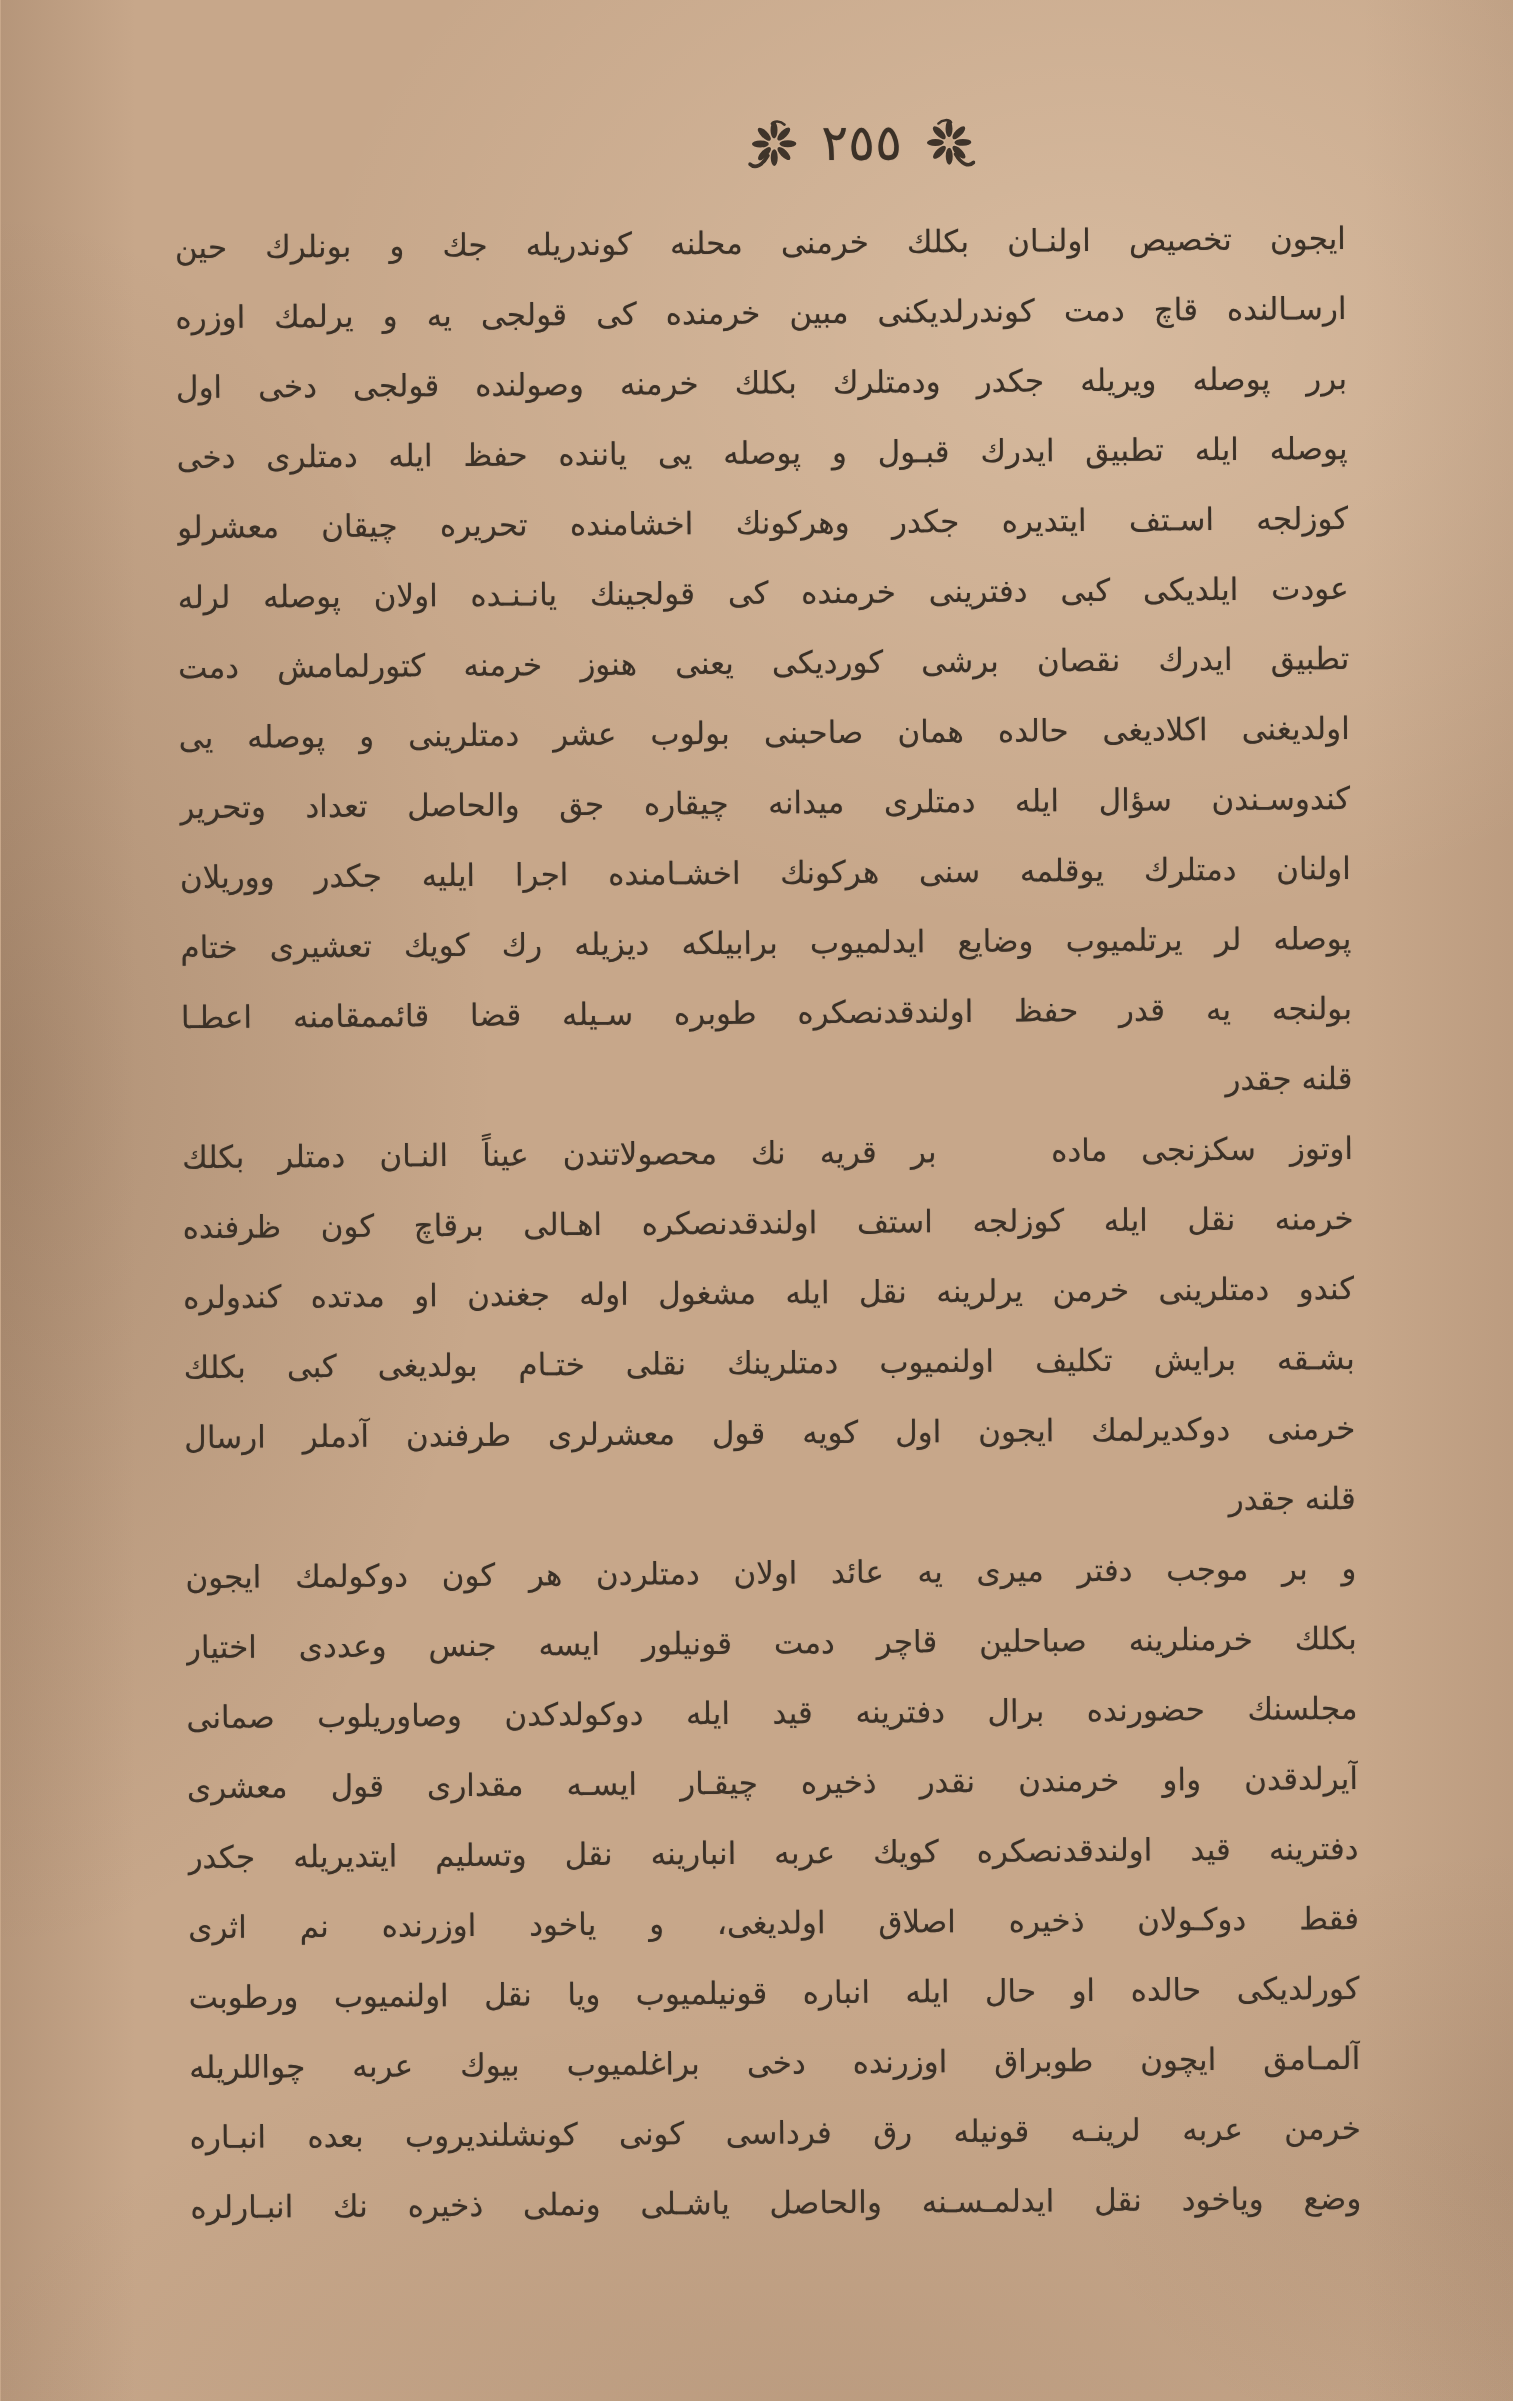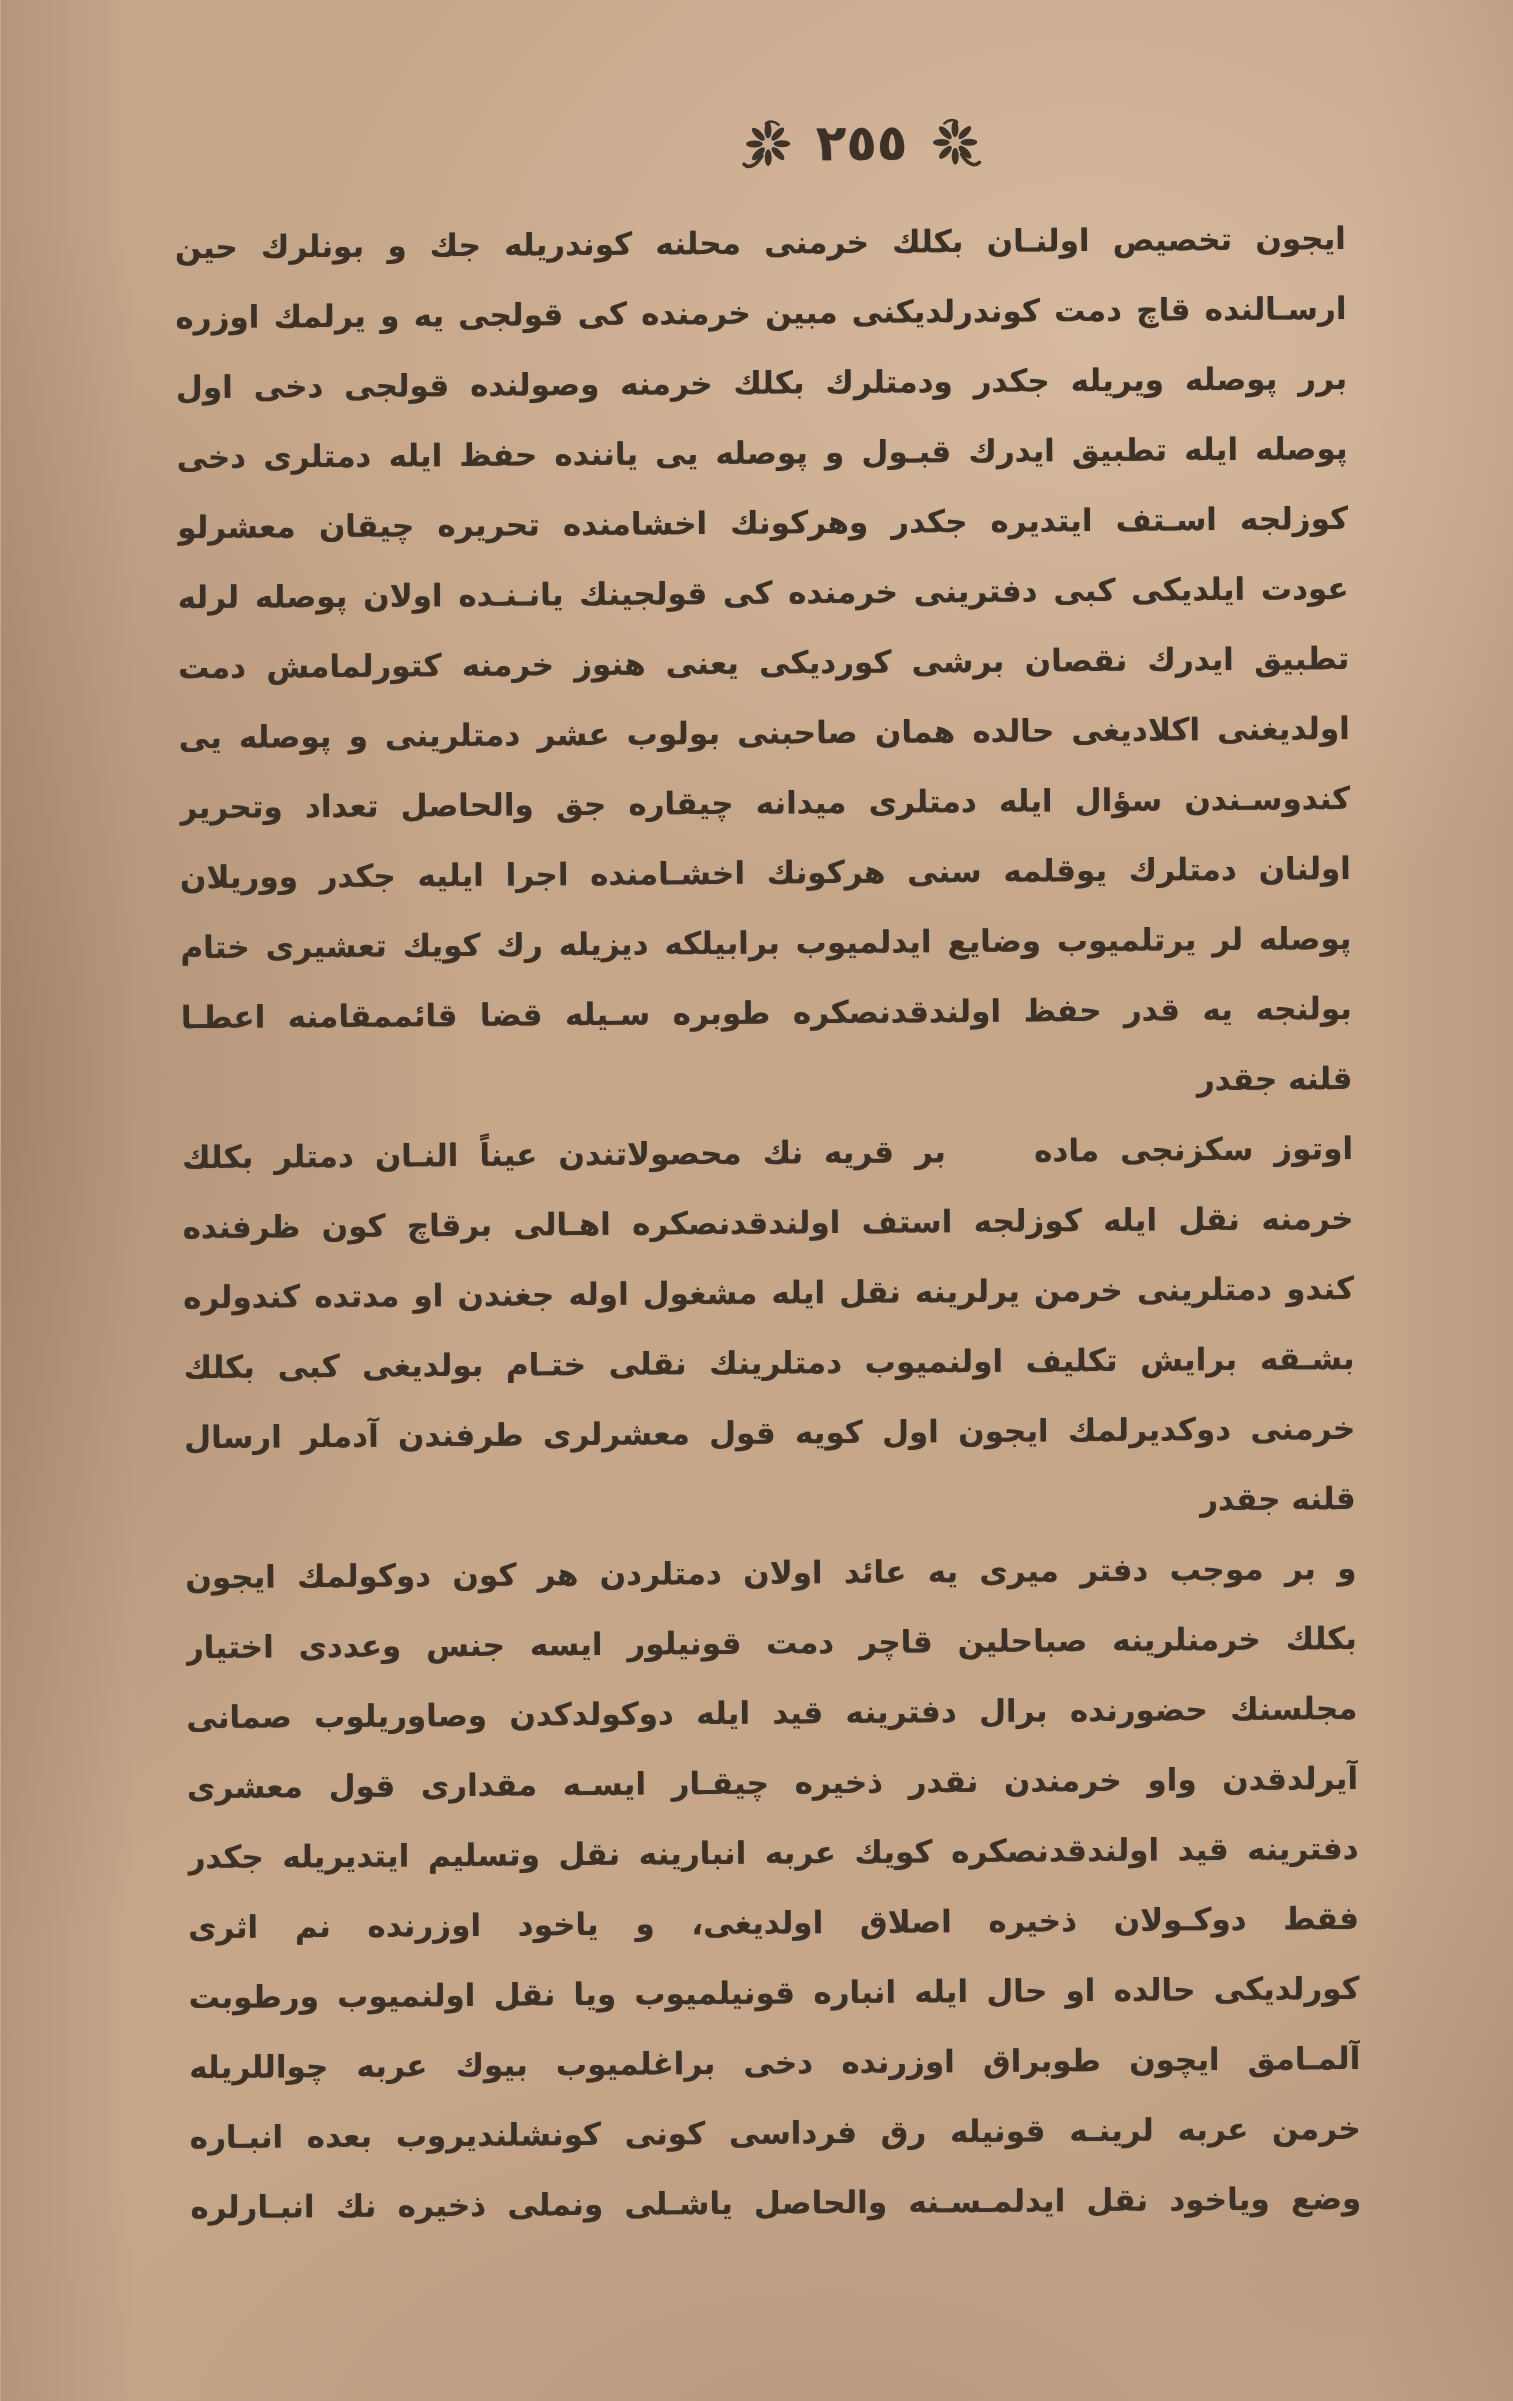--- a/index.html
+++ b/index.html
@@ -10,21 +10,20 @@
   }
   .page{
     position:relative;width:1514px;height:2401px;overflow:hidden;
     background-color:#c7a78a;
     background-image:
       radial-gradient(ellipse 1118px 849px at 72% 14%, rgba(255,236,212,0.28), transparent 70%),
       radial-gradient(ellipse 760px 1341px at 0% 45%, rgba(82,56,36,0.20), transparent 65%),
       radial-gradient(ellipse 1252px 626px at 55% 102%, rgba(95,68,46,0.12), transparent 72%),
       radial-gradient(ellipse 626px 447px at 100% 90%, rgba(90,62,40,0.10), transparent 70%),
       linear-gradient(90deg, rgba(88,58,38,0.16) 0%, rgba(0,0,0,0) 9%, rgba(0,0,0,0) 90%, rgba(88,58,38,0.10) 100%);
-    font-weight: bold;
   }
   .tilt{
     position:absolute;inset:0;
     transform:rotate(-0.45deg);
     transform-origin:55% 0;
   }
   .header{
     position:absolute;top:114px;left:0;width:100%;
     display:flex;justify-content:center;align-items:center;gap:23px;
     direction:ltr;

